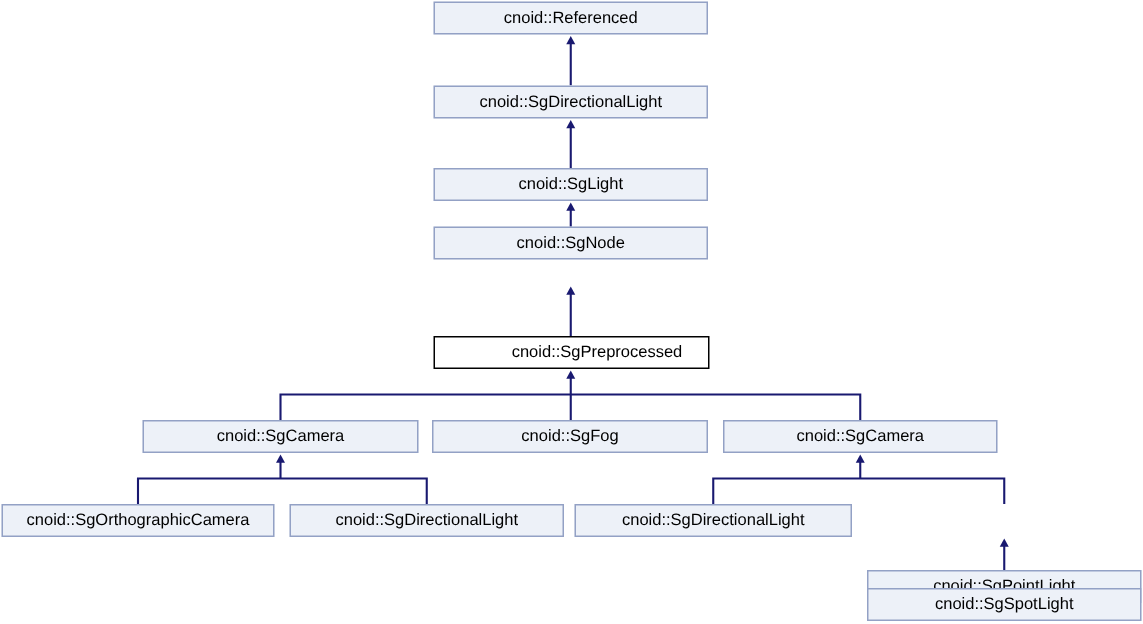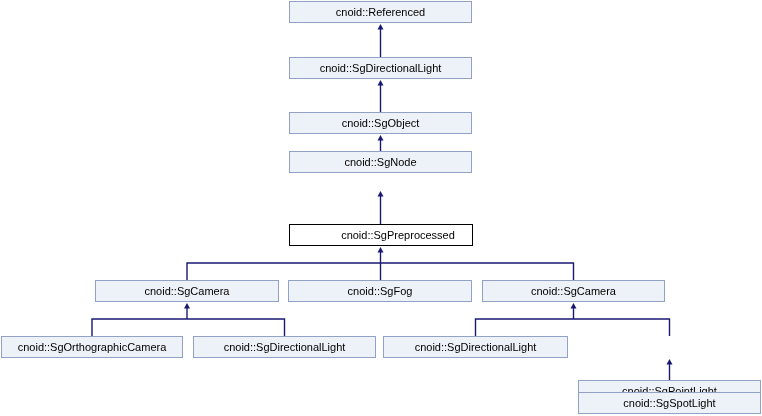--- a/index.html
+++ b/index.html
@@ -80,21 +80,21 @@
     <path d="M475.5 336 L475.5 319 L669.5 319 L669.5 336"></path>
     <path d="M573.5 319 L573.5 308"></path>
     <polygon points="570.5,308.5 573.5,303 576.5,308.5"></polygon>
 
     <path d="M669.5 392 L669.5 364"></path>
     <polygon points="666.5,364.5 669.5,359 672.5,364.5"></polygon>
   </svg>
 
   <div class="node" style="left:289px; top:1px;   width:183px;">cnoid::Referenced</div>
   <div class="node" style="left:289px; top:57px;  width:183px;">cnoid::SgDirectionalLight</div>
-  <div class="node" style="left:289px; top:112px; width:183px;">cnoid::SgObject</div>
+  <div class="node" style="left:289px; top:112px; width:183px;">cnoid::SgLight</div>
   <div class="node" style="left:289px; top:151px; width:183px;">cnoid::SgNode</div>
   <div class="node focal" style="left:289px; top:224px; width:184px;">cnoid::SgPreprocessed</div>
   <div class="node" style="left:95px;  top:280px; width:184px;">cnoid::SgCamera</div>
   <div class="node" style="left:288px; top:280px; width:184px;">cnoid::SgFog</div>
   <div class="node" style="left:482px; top:280px; width:183px;">cnoid::SgCamera</div>
   <div class="node" style="left:1px;   top:336px; width:182px;">cnoid::SgOrthographicCamera</div>
   <div class="node" style="left:193px; top:336px; width:183px;">cnoid::SgDirectionalLight</div>
   <div class="node" style="left:383px; top:336px; width:185px;">cnoid::SgDirectionalLight</div>
   <div class="node" style="left:578px; top:336px; width:183px;margin-top:44px;">cnoid::SgPointLight</div>
   <div class="node" style="left:578px; top:392px; width:183px;">cnoid::SgSpotLight</div>

